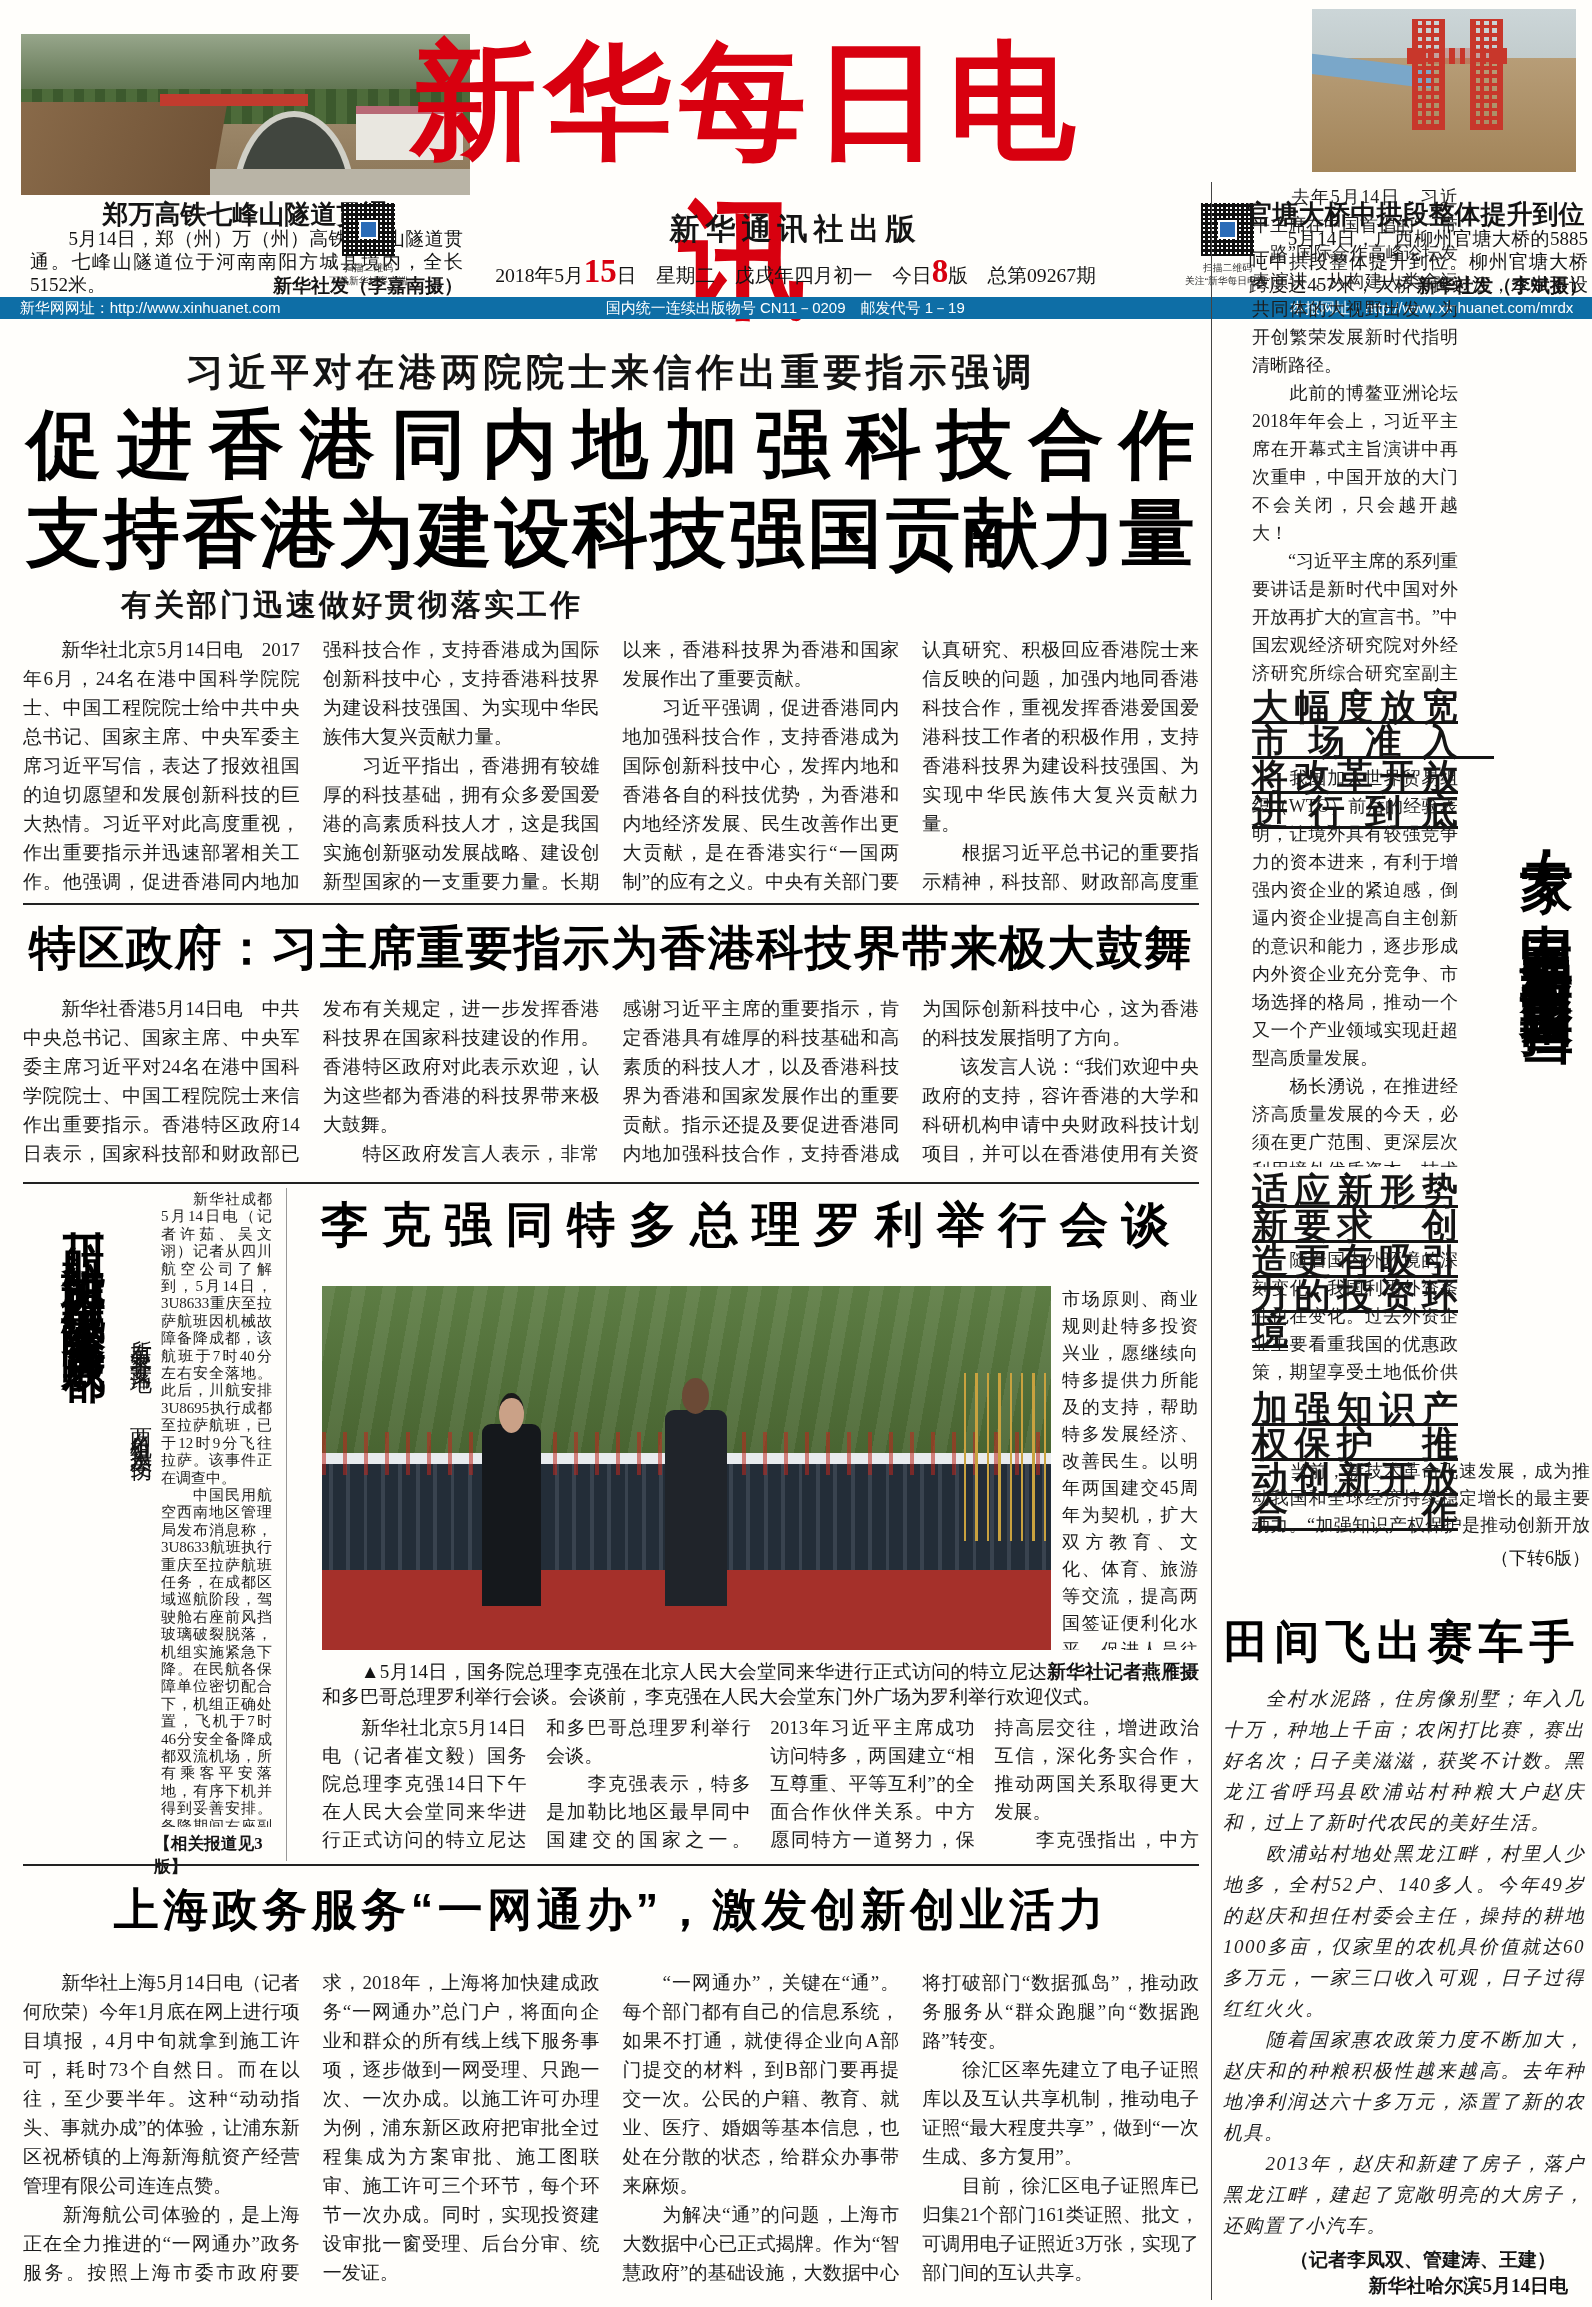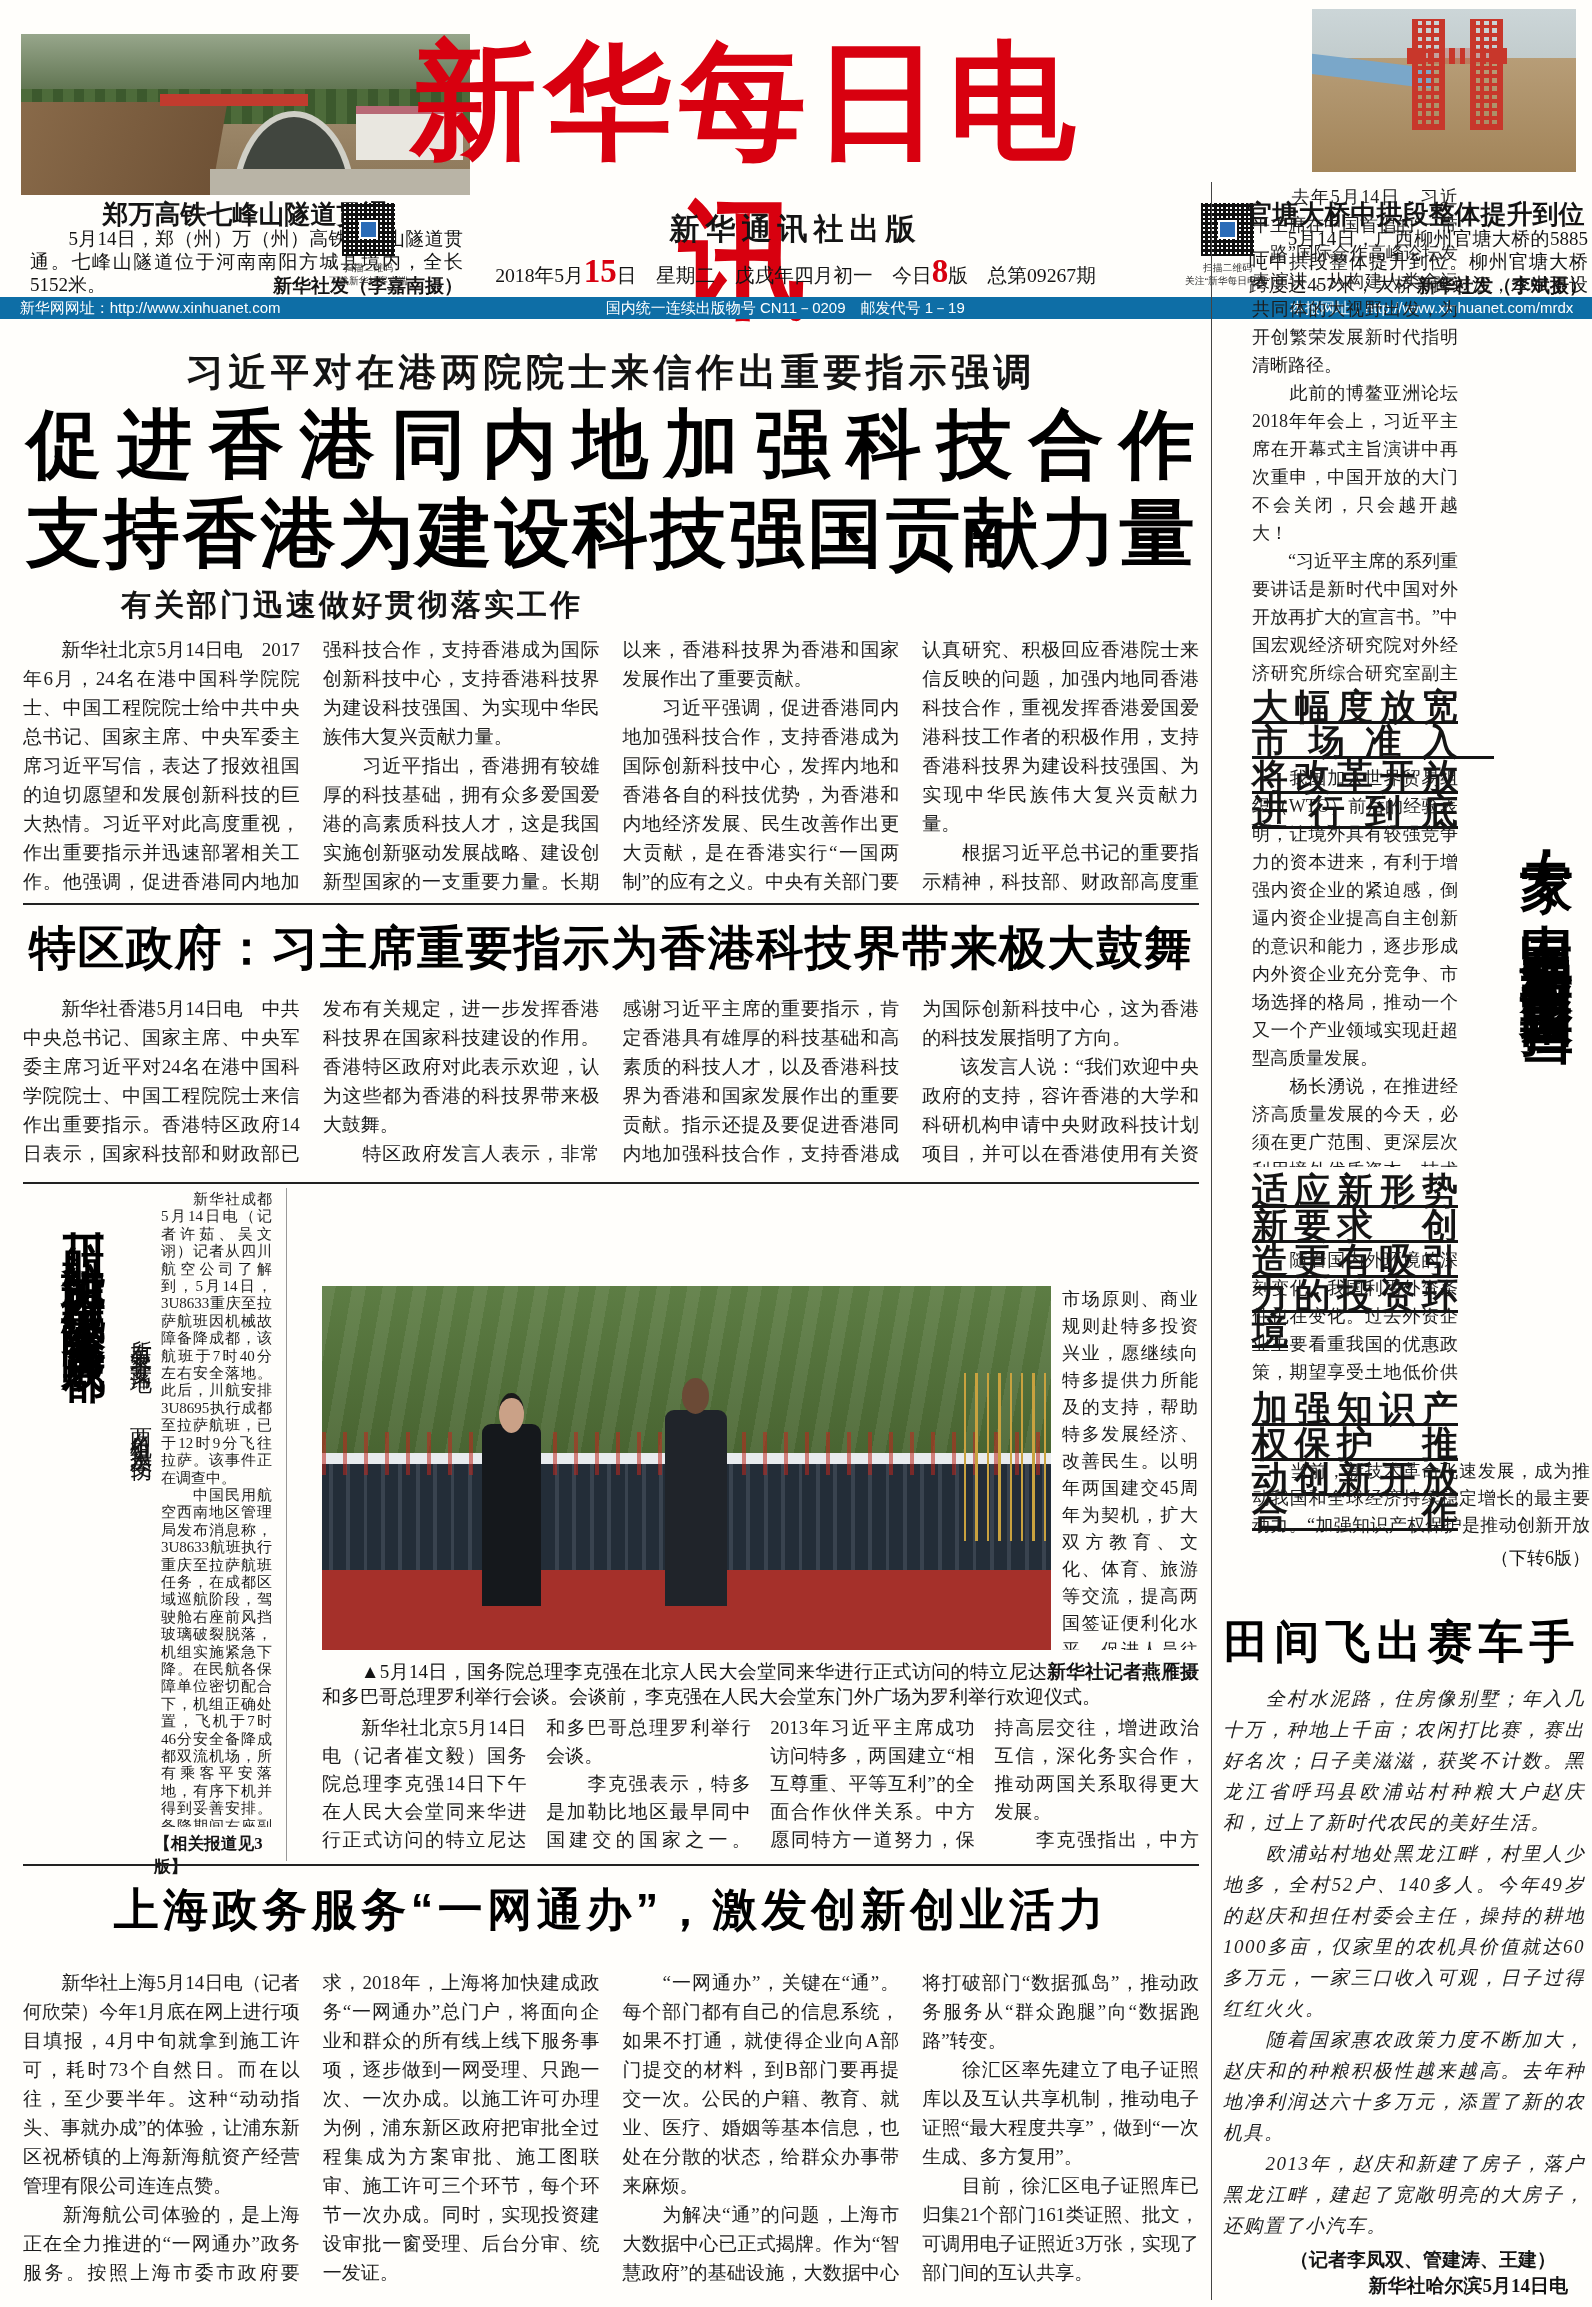--- a/index.html
+++ b/index.html
@@ -117,20 +117,21 @@
   <div class="abs rule-h" style="left:23px;top:1182px;width:1176px;"></div>
 
   <div class="abs vertical headline-sec" style="left:29px;top:1196px;width:85px;height:652px;font-size:44px;letter-spacing:9.8px;">川航一航班因机械故障备降成都</div>
   <div class="abs vertical" style="left:123px;top:1322px;width:33px;height:515px;font-size:22px;letter-spacing:4.5px;font-family:'Liberation Sans','DejaVu Sans',sans-serif;">所有乘客平安落地　　两名机组人员受伤</div>
   <div class="abs body-text" style="left:161px;top:1191px;width:111px;height:636px;font-size:15px;line-height:17.4px;">　　新华社成都5月14日电（记者许茹、吴文诩）记者从四川航空公司了解到，5月14日，3U8633重庆至拉萨航班因机械故障备降成都，该航班于7时40分左右安全落地。此后，川航安排3U8695执行成都至拉萨航班，已于12时9分飞往拉萨。该事件正在调查中。
 　　中国民用航空西南地区管理局发布消息称，3U8633航班执行重庆至拉萨航班任务，在成都区域巡航阶段，驾驶舱右座前风挡玻璃破裂脱落，机组实施紧急下降。在民航各保障单位密切配合下，机组正确处置，飞机于7时46分安全备降成都双流机场，所有乘客平安落地，有序下机并得到妥善安排。备降期间右座副驾驶员面部划伤、腰部扭伤，一名乘务员在下降过程中受轻伤。</div>
   <div class="abs bold" style="left:154px;top:1832px;width:121px;font-size:16.7px;">【相关报道见3版】</div>
 
   <div class="abs rule-v" style="left:286px;top:1188px;height:673px;background:#999;"></div>
 
+  <div class="abs headline-sec center" style="left:303px;top:1193px;width:898px;font-size:48px;letter-spacing:13.6px;">李克强同特多总理罗利举行会谈</div>
 
   <div class="photo" style="left:322px;top:1286px;width:729px;height:364px;background:#4c683a;">
     <div style="left:0;top:0;width:100%;height:52%;background:linear-gradient(#5d7d44,#46612f),repeating-linear-gradient(100deg,rgba(255,255,255,.07) 0 13.6px,transparent 13.6px 30px);background-blend-mode:overlay;"></div>
     <div style="left:0;top:46%;width:100%;height:32%;background:linear-gradient(#e8ebee 0 9%,transparent 9%),repeating-linear-gradient(90deg,#232d38 0 6.8px,#39434f 6.8px 10.6px,#232d38 10.6px 17.4px);"></div>
     <div style="left:0;top:40%;width:100%;height:12%;background:repeating-linear-gradient(90deg,rgba(190,38,28,.55) 0 4.5px,transparent 4.5px 21px);"></div>
     <div style="right:0;top:24%;width:12%;height:46%;background:repeating-linear-gradient(90deg,#c9a23f 0 2.3px,transparent 2.3px 11.4px);"></div>
     <div style="left:0;bottom:0;width:100%;height:22%;background:#a5302a;"></div>
     <div style="left:22%;bottom:12%;width:8%;height:50%;background:#15181c;border-radius:9px 9px 0 0;">
       <div style="left:28%;top:-17%;width:44%;height:19%;background:#caa187;border-radius:50%;border-top:5.3px solid #1a1a1a;"></div>
     </div>

